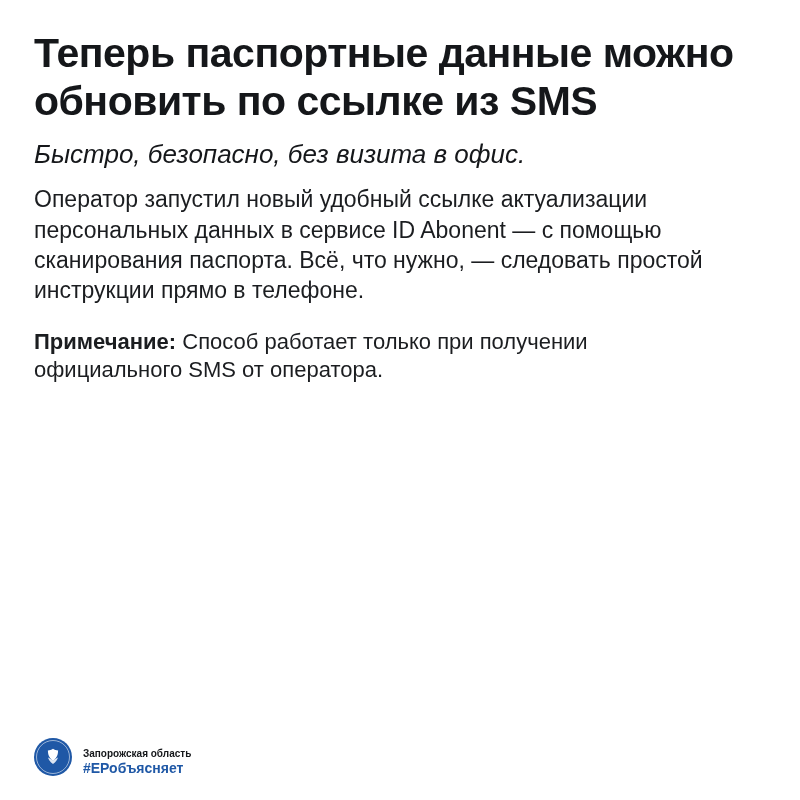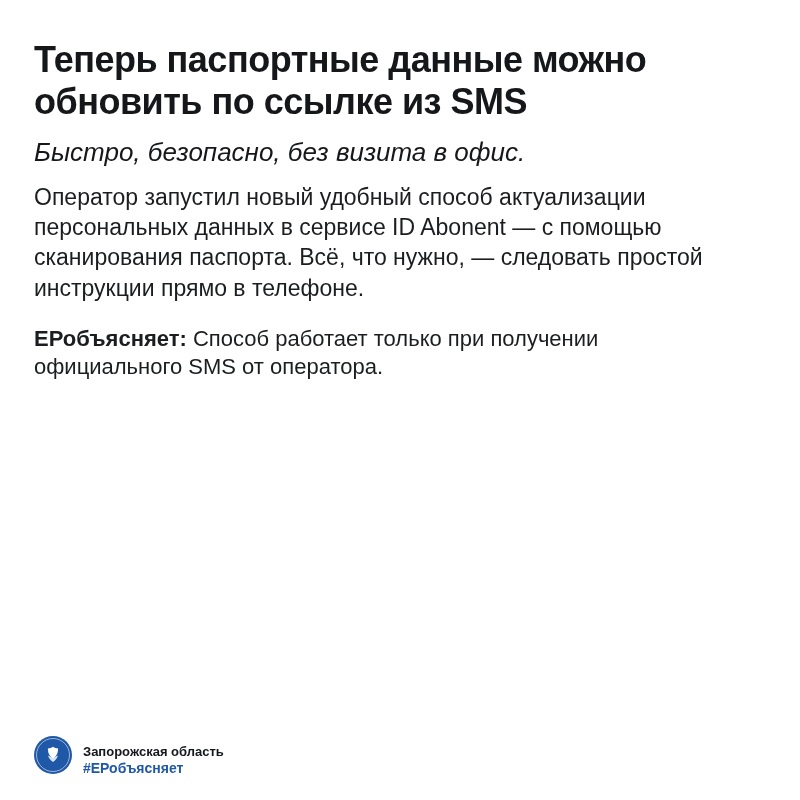--- a/index.html
+++ b/index.html
@@ -16,26 +16,26 @@
   }
   .card {
     position: relative;
     width: 800px;
     height: 800px;
     box-sizing: border-box;
     padding: 30px 34px 0 34px;
     background: #ffffff;
   }
   .headline {
-    font-size: 36px;
+    font-size: 41px;
     line-height: 1.16;
     font-weight: 700;
     color: #15171a;
     letter-spacing: -0.5px;
-    margin: 9px 0 6px 0;
+    margin: 0 0 6px 0;
     max-width: 730px;
   }
   .subhead {
     font-size: 26px;
     line-height: 1.2;
     font-style: italic;
     font-weight: 400;
     color: #15171a;
     margin: 14px 0 14px 0;
     max-width: 720px;
@@ -87,44 +87,44 @@
     position: relative;
     display: block;
   }
   .footer-text {
     display: flex;
     flex-direction: column;
     justify-content: center;
     line-height: 1.15;
   }
   .footer-region {
-    font-size: 13px;
+    font-size: 10px;
     font-weight: 700;
     color: #15171a;
     margin-top: 10px;
   }
   .footer-tag {
     font-size: 14px;
     font-weight: 700;
     color: #1f58a6;
   }
 </style>
 </head>
 <body>
 
 <div class="card">
 
   <h1 class="headline">Теперь паспортные данные можно обновить по ссылке из SMS</h1>
 
   <p class="subhead">Быстро, безопасно, без визита в офис.</p>
 
-  <p class="body-text">Оператор запустил новый удобный способ актуализации персональных данных в сервисе ID Abonent — с помощью сканирования паспорта. Всё, что нужно, — следовать простой инструкции прямо в телефоне.</p>
+  <p class="body-text">Оператор запустил новый удобный ссылке актуализации персональных данных в сервисе ID Abonent — с помощью сканирования паспорта. Всё, что нужно, — следовать простой инструкции прямо в телефоне.</p>
 
   <p class="note">
-    <b>ЕРобъясняет:</b><span> Способ работает только при получении официального SMS от оператора.</span>
+    <b>Примечание:</b><span> Способ работает только при получении официального SMS от оператора.</span>
   </p>
 
   <div class="footer">
     <span class="emblem">
       <span class="ring"></span>
       <svg width="22" height="22" viewBox="0 0 24 24" aria-hidden="true">
         <path d="M12 3c1.6 1.2 3.6 1.9 5.6 1.9-.2 2.6-.4 4.6-1.3 6.4-1 2.1-2.5 3.7-4.3 4.9-1.8-1.2-3.3-2.8-4.3-4.9-.9-1.8-1.1-3.8-1.3-6.4C8.4 4.9 10.4 4.2 12 3z" fill="#ffffff"></path>
         <path d="M6.5 12.5c1.6.6 3.5 1.6 5.5 3.4 2-1.8 3.9-2.8 5.5-3.4-.6 2.3-2.4 4.9-5.5 7-3.1-2.1-4.9-4.7-5.5-7z" fill="#ffffff" opacity="0.85"></path>
       </svg>
     </span>

